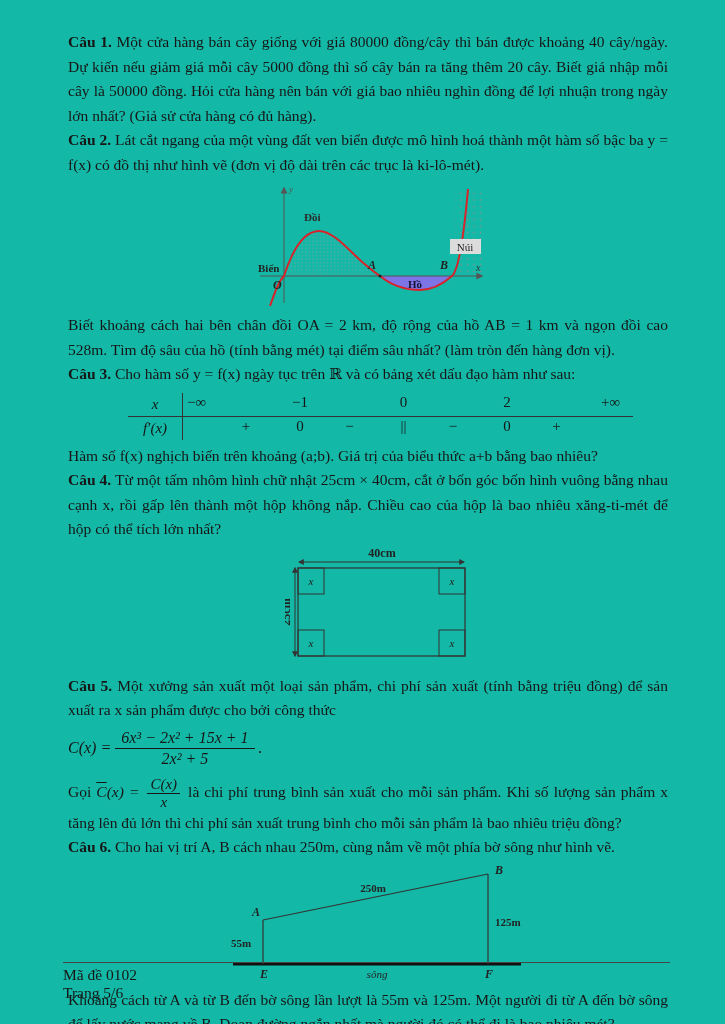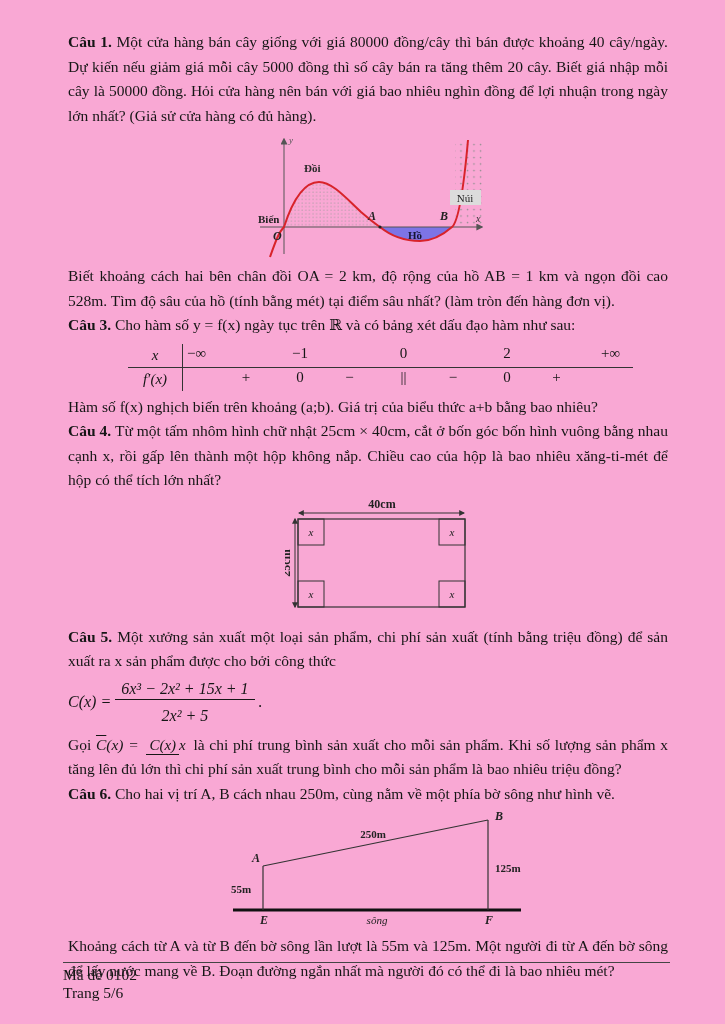--- a/index.html
+++ b/index.html
@@ -1,19 +1,19 @@
 <!DOCTYPE html>
 <html><head>
 <meta charset="utf-8">
 <style>
   html,body{margin:0;padding:0;background:#888;}
   .page{
     position:relative;
     width:725px;height:1024px;
-    background:#f9a8d4;
+    background:#14b8a6;
     font-family:"Liberation Serif","DejaVu Serif",serif;
     color:#161616;
     overflow:hidden;
     margin:0 auto;
   }
   .content{
     position:absolute;
     left:68px;top:30px;right:57px;
   }
   p{margin:0;text-align:justify;font-size:15.5px;line-height:24.5px;}
@@ -31,22 +31,22 @@
   .st-row.st-top{border-bottom:1.3px solid #333;}
   .st-head{width:54px;text-align:center;border-right:1.3px solid #333;font-style:italic;height:100%;display:flex;align-items:center;justify-content:center;}
   .st-vals{position:relative;flex:1;height:100%;}
   .st-vals span{position:absolute;transform:translateX(-50%);top:1px;}
   
   .fig-box{margin:4px 0 2px 217px;}
   
   .formula-line{display:flex;justify-content:flex-start;align-items:center;margin:6px 0 8px 0;font-size:16px;font-style:italic;}
   .frac{display:inline-flex;flex-direction:column;text-align:center;margin:0 4px;font-style:italic;}
   .frac .num{border-bottom:1.3px solid #161616;padding:0 6px 1px 6px;}
-  .frac .den{padding-top:7px;}
-  .ifrac{display:inline-flex;text-align:center;vertical-align:middle;font-style:italic;font-size:15px;line-height:17px;margin:0 3px;}
+  .frac .den{padding-top:1px;}
+  .ifrac{display:inline-flex;flex-direction:column;text-align:center;vertical-align:middle;font-style:italic;font-size:15px;line-height:17px;margin:0 3px;}
   .ifrac .num{border-bottom:1.2px solid #161616;padding:0 3px;}
   .cbar{font-style:italic;text-decoration:overline;}
   
   .fig-river{margin:4px 0 2px 157px;}
   
   .footer{
     position:absolute;left:63px;right:55px;bottom:22px;
     border-top:1.6px solid #444;
     display:flex;justify-content:center;
     font-size:15.5px;padding-top:3px;flex-direction:column;
@@ -54,20 +54,21 @@
   svg text{font-family:"Liberation Serif","DejaVu Serif",serif;}
 </style>
 </head>
 <body>
 
 <div class="page">
   <div class="content">
 
     <p><span class="qlabel">Câu 1.</span> <span>Một cửa hàng bán cây giống với giá 80000 đồng/cây thì bán được khoảng 40 cây/ngày. Dự kiến nếu giảm giá mỗi cây 5000 đồng thì số cây bán ra tăng thêm 20 cây. Biết giá nhập mỗi cây là 50000 đồng. Hỏi cửa hàng nên bán với giá bao nhiêu nghìn đồng để lợi nhuận trong ngày lớn nhất? (Giả sử cửa hàng có đủ hàng).</span></p>
 
+    <p><span class="qlabel">Câu 2.</span> <span>Lát cắt ngang của một vùng đất ven biển được mô hình hoá thành một hàm số bậc ba y = f(x) có đồ thị như hình vẽ (đơn vị độ dài trên các trục là ki-lô-mét).</span></p>
 
     <div class="fig-graph">
       <svg width="232" height="128" viewBox="0 0 232 128">
         <defs>
           <pattern id="dotsHill" width="3.6" height="3.6" patternUnits="userSpaceOnUse">
             <circle cx="1" cy="1" r="0.65" fill="#9a9a9a"></circle>
           </pattern>
           <pattern id="dotsRight" width="6.5" height="6.5" patternUnits="userSpaceOnUse">
             <circle cx="1.5" cy="1.5" r="0.8" fill="#8f8f8f"></circle>
           </pattern>

